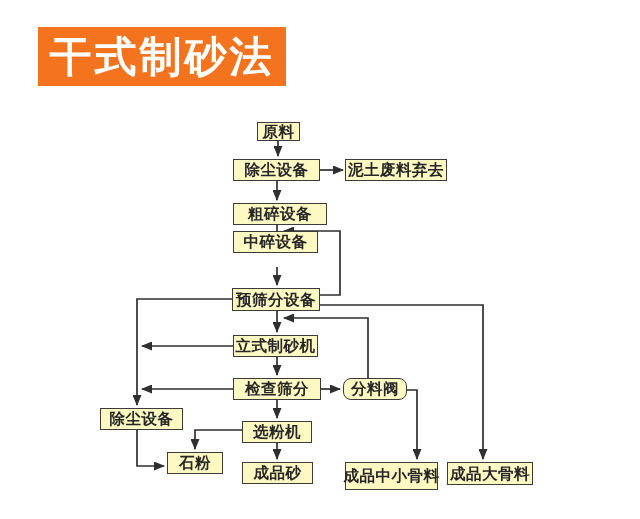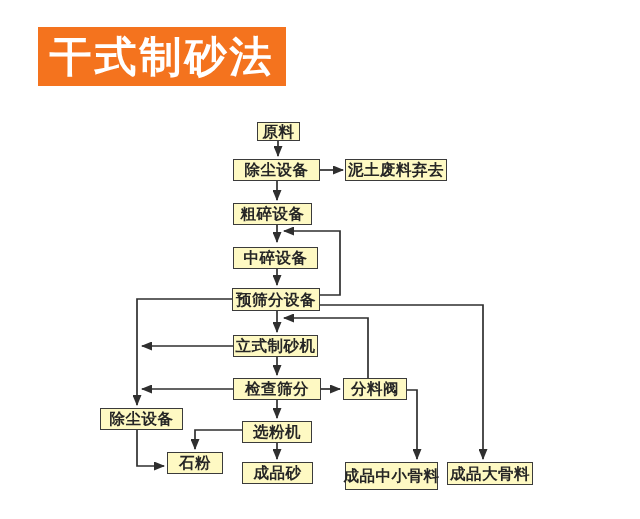--- a/index.html
+++ b/index.html
@@ -79,26 +79,26 @@
       <polyline points="233,389 142,389" marker-end="url(#arrow)"></polyline>
       <polyline points="137,430 137,466 164,466" marker-end="url(#arrow)"></polyline>
       <polyline points="242,430 195,430 195,449" marker-end="url(#arrow)"></polyline>
       <polyline points="407,390 417,390 417,459" marker-end="url(#arrow)"></polyline>
       <polyline points="320,305 483,305 483,459" marker-end="url(#arrow)"></polyline>
     </svg>
   <div id="nodes">
       <div class="node" style="left: 257px; top: 122px; width: 43px; height: 19px;">原料</div>
       <div class="node" style="left: 233px; top: 159px; width: 87px; height: 22px;">除尘设备</div>
       <div class="node" style="left: 345px; top: 159px; width: 102px; height: 22px;">泥土废料弃去</div>
-      <div class="node" style="left: 233px; top: 203px; width: 79px; height: 22px;">粗碎设备</div>
-      <div class="node" style="left: 233px; top: 247px; width: 85px; height: 22px;">中碎设备</div>
+      <div class="node" style="left: 233px; top: 203px; width: 94px; height: 22px;">粗碎设备</div>
+      <div class="node" style="left: 233px; top: 231px; width: 85px; height: 22px;">中碎设备</div>
       <div class="node" style="left: 232px; top: 288px; width: 88px; height: 23px;">预筛分设备</div>
       <div class="node" style="left: 233px; top: 335px; width: 85px; height: 22px;">立式制砂机</div>
       <div class="node" style="left: 233px; top: 378px; width: 88px; height: 22px;">检查筛分</div>
-      <div class="node" style="left: 343px; top: 378px; width: 64px; height: 22px;">分料阀</div>
+      <div class="node" style="left: 343px; top: 378px; width: 64px; height: 22px; border-radius: 8px;">分料阀</div>
       <div class="node" style="left: 100px; top: 408px; width: 83px; height: 22px;">除尘设备</div>
       <div class="node" style="left: 167px; top: 452px; width: 56px; height: 22px;">石粉</div>
       <div class="node" style="left: 242px; top: 421px; width: 70px; height: 22px; text-align: center;">选粉机</div>
       <div class="node" style="left: 242px; top: 462px; width: 71px; height: 22px;">成品砂</div>
       <div class="node" style="left: 345px; top: 462px; width: 93px; height: 28px;">成品中小骨料</div>
       <div class="node" style="left: 447px; top: 462px; width: 86px; height: 23px;">成品大骨料</div>
     </div>
 </div>
 
 </body></html>

